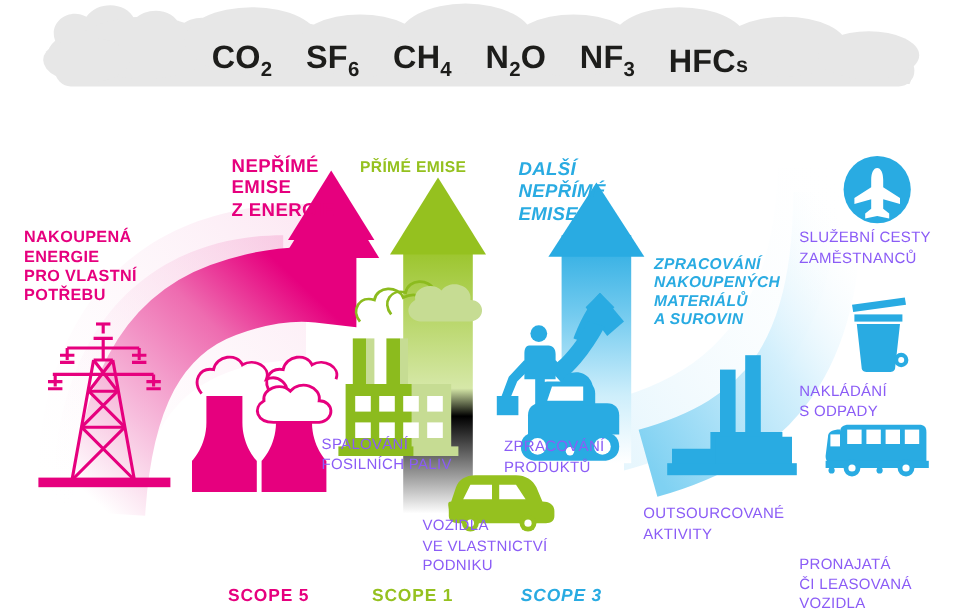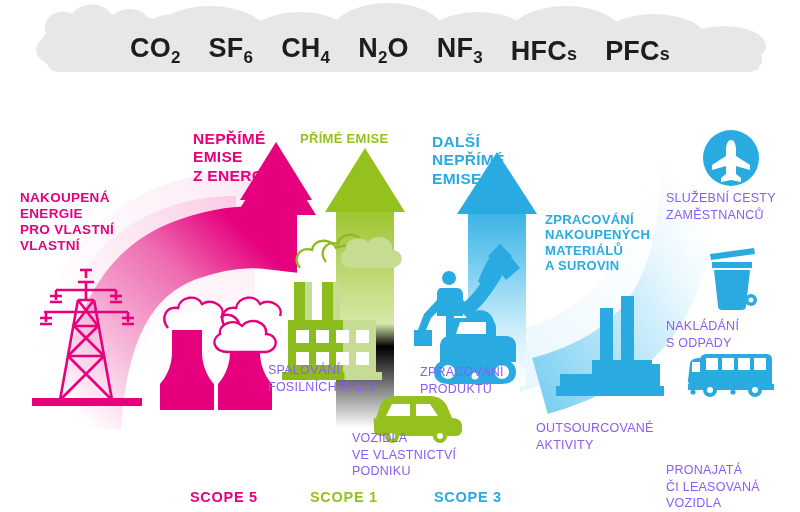--- a/index.html
+++ b/index.html
@@ -18,21 +18,21 @@
     font-weight:bold;font-size:27px;color:#1d1d1b;letter-spacing:.2px;
     z-index:6;
   }
   .gas sub{font-size:17px;font-weight:bold;}
   .gas .sm{font-size:18px;font-weight:bold;}
 
   
   .lbl{font-weight:bold;line-height:1.18;letter-spacing:.3px;z-index:7;}
   .lbl-pink{color:#e6007e;}
   .lbl-green{color:#95c11f;}
-  .lbl-blue{color:#29abe2;}
+  .lbl-blue{color:#29abe2;font-style:italic;}
   .cap{
     color:#8b5cf6;font-size:12.5px;line-height:1.32;letter-spacing:.25px;
     font-weight:normal;z-index:7;
   }
   .scope{font-weight:bold;font-size:14.5px;letter-spacing:.7px;z-index:7;}
 
   svg{display:block;overflow:visible;}
 </style>
 </head>
 <body>
@@ -324,34 +324,33 @@
     </g>
   </svg>
 
   <div class="gasrow">
     <span class="gas">CO<sub>2</sub></span>
     <span class="gas">SF<sub>6</sub></span>
     <span class="gas">CH<sub>4</sub></span>
     <span class="gas">N<sub>2</sub>O</span>
     <span class="gas">NF<sub>3</sub></span>
     <span class="gas">HFC<span class="sm">s</span></span>
-    <span class="gas">PFC<span class="sm">s</span></span>
   </div>
 
   <div class="abs lbl lbl-pink ctr" style="left:193px;top:130px;width:140px;font-size:15.5px;">
     <div>NEPŘÍMÉ</div>
     <div>EMISE</div>
     <div>Z ENERGIE</div>
   </div>
 
   <div class="abs lbl lbl-pink ctr" style="left:20px;top:190px;width:170px;font-size:13.5px;">
     <div>NAKOUPENÁ</div>
     <div>ENERGIE</div>
     <div>PRO VLASTNÍ</div>
-    <div>VLASTNÍ</div>
+    <div>POTŘEBU</div>
   </div>
 
   <div class="abs lbl lbl-green ctr" style="left:300px;top:131px;width:140px;font-size:13px;">
     <div>PŘÍMÉ EMISE</div>
   </div>
 
   <div class="abs cap ctr" style="left:268px;top:362px;width:150px;">
     <div>SPALOVÁNÍ</div>
     <div>FOSILNÍCH PALIV</div>
   </div>

